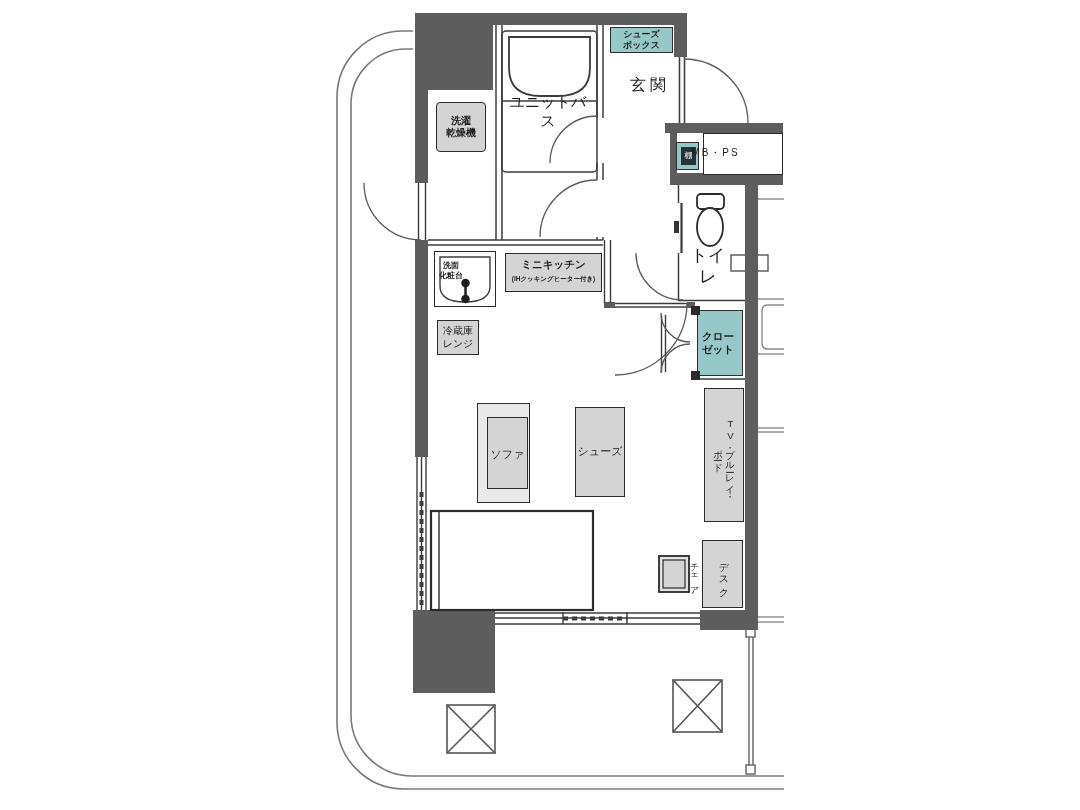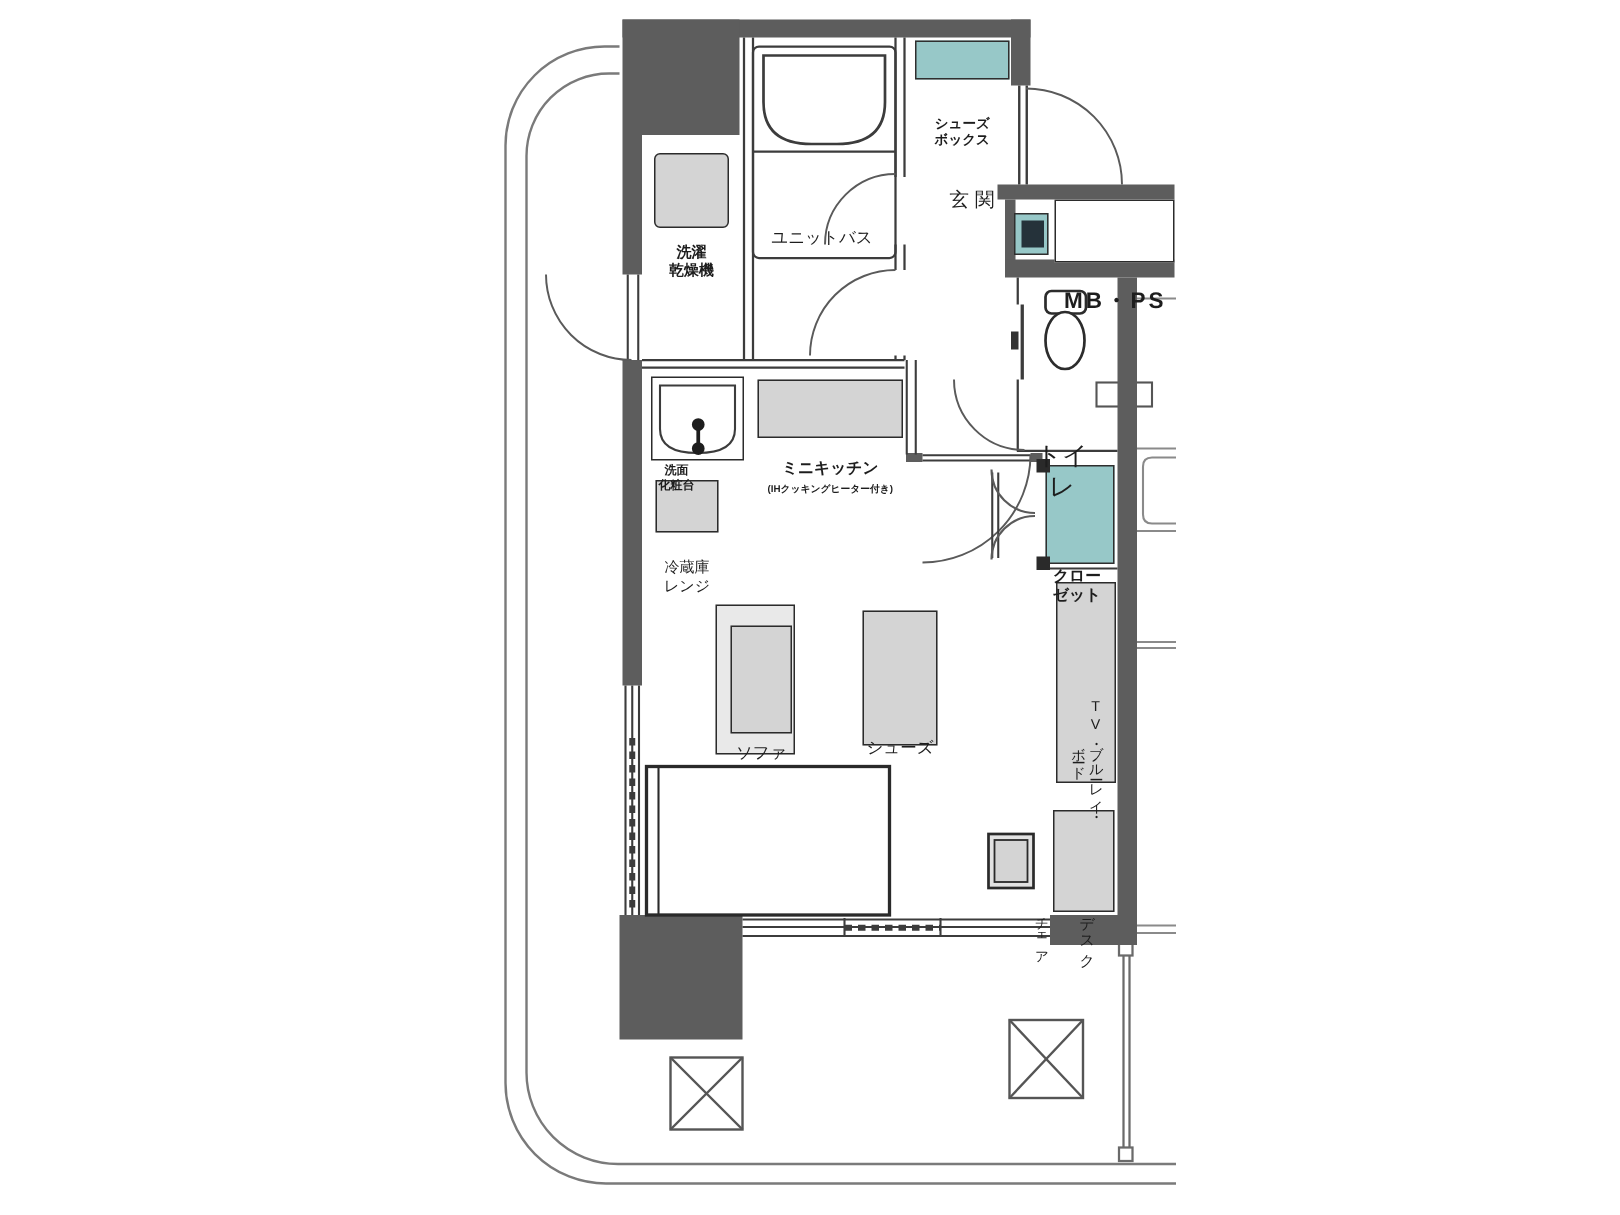--- a/index.html
+++ b/index.html
@@ -4,21 +4,21 @@
 <style>
   html,body{margin:0;padding:0;background:#fff;}
   #canvas{position:relative;width:1080px;height:810px;background:#ffffff;overflow:hidden;
           font-family:"Liberation Sans","DejaVu Sans",sans-serif;color:#222;}
   .abs{position:absolute;}
   .wall{position:absolute;background:#5d5d5d;z-index:3;}
   .teal{position:absolute;background:#97c8c8;border:1.5px solid #2f2f2f;box-sizing:border-box;z-index:4;}
   .gray{position:absolute;background:#d4d4d4;border:1.5px solid #2b2b2b;box-sizing:border-box;z-index:4;}
   .whitebox{position:absolute;background:#fff;border:1.5px solid #2b2b2b;box-sizing:border-box;z-index:4;}
   .label{position:absolute;z-index:6;display:flex;align-items:center;justify-content:center;
-         text-align:center;white-space:pre-line;line-height:1.25;color:#1d1d1d;margin-top:48px;}
+         text-align:center;white-space:pre-line;line-height:1.25;color:#1d1d1d;}
   .vtext{writing-mode:vertical-rl;text-orientation:upright;letter-spacing:1px;}
   svg{position:absolute;left:0;top:0;z-index:2;}
   svg.top{z-index:5;}
 </style>
 </head>
 <body>
 
 <div id="canvas">
 
   <svg width="1080" height="810" viewBox="0 0 1080 810">
@@ -188,26 +188,26 @@
   <div class="gray" style="left:575px;top:407px;width:50px;height:90px"></div>
   <div class="gray" style="left:477px;top:403px;width:53px;height:100px;background:#e9e9e9"></div>
   <div class="gray" style="left:487px;top:417px;width:41px;height:72px"></div>
   <div class="gray" style="left:704px;top:388px;width:40px;height:134px"></div>
   <div class="gray" style="left:702px;top:540px;width:41px;height:68px"></div>
 
   <div class="abs" style="left:681px;top:147px;width:15px;height:18px;background:#25323a;z-index:5"></div>
 
   <div class="label" style="left:608px;top:28px;width:67px;height:24px;font-size:9px;font-weight:bold">シューズ
 ボックス</div>
-  <div class="label" style="left:622px;top:76px;width:56px;height:18px;font-size:13px;letter-spacing:4px">玄関</div>
-  <div class="label" style="left:502px;top:104px;width:92px;height:16px;font-size:11px">ユニットバス</div>
+  <div class="label" style="left:622px;top:76px;width:56px;height:18px;font-size:16px;letter-spacing:4px">玄関</div>
+  <div class="label" style="left:502px;top:104px;width:92px;height:16px;font-size:15px">ユニットバス</div>
   <div class="label" style="left:436px;top:104px;width:50px;height:46px;font-size:10px;font-weight:bold">洗濯
 乾燥機</div>
   <div class="label" style="left:681px;top:147px;width:15px;height:18px;font-size:8px;color:#fff;z-index:7">棚</div>
-  <div class="label" style="left:706px;top:144px;width:75px;height:18px;font-size:15px;font-weight:bold;letter-spacing:2px">MB・PS</div>
+  <div class="label" style="left:678px;top:144px;width:75px;height:18px;font-size:10px;font-weight:normal;letter-spacing:2px">MB・PS</div>
   <div class="label" style="left:686px;top:258px;width:44px;height:16px;font-size:17px">トイレ</div>
   <div class="label" style="left:424px;top:256px;width:54px;height:30px;font-size:8px;font-weight:bold">洗面
 化粧台</div>
   <div class="label" style="left:506px;top:257px;width:95px;height:16px;font-size:10.5px;font-weight:bold">ミニキッチン</div>
   <div class="label" style="left:504px;top:273px;width:99px;height:12px;font-size:6.5px;font-weight:bold">(IHクッキングヒーター付き)</div>
   <div class="label" style="left:438px;top:322px;width:40px;height:31px;font-size:10px">冷蔵庫
 レンジ</div>
   <div class="label" style="left:699px;top:318px;width:38px;height:50px;font-size:10.5px;font-weight:bold">クロー
 ゼット</div>
   <div class="label" style="left:485px;top:447px;width:45px;height:16px;font-size:11px">ソファ</div>

